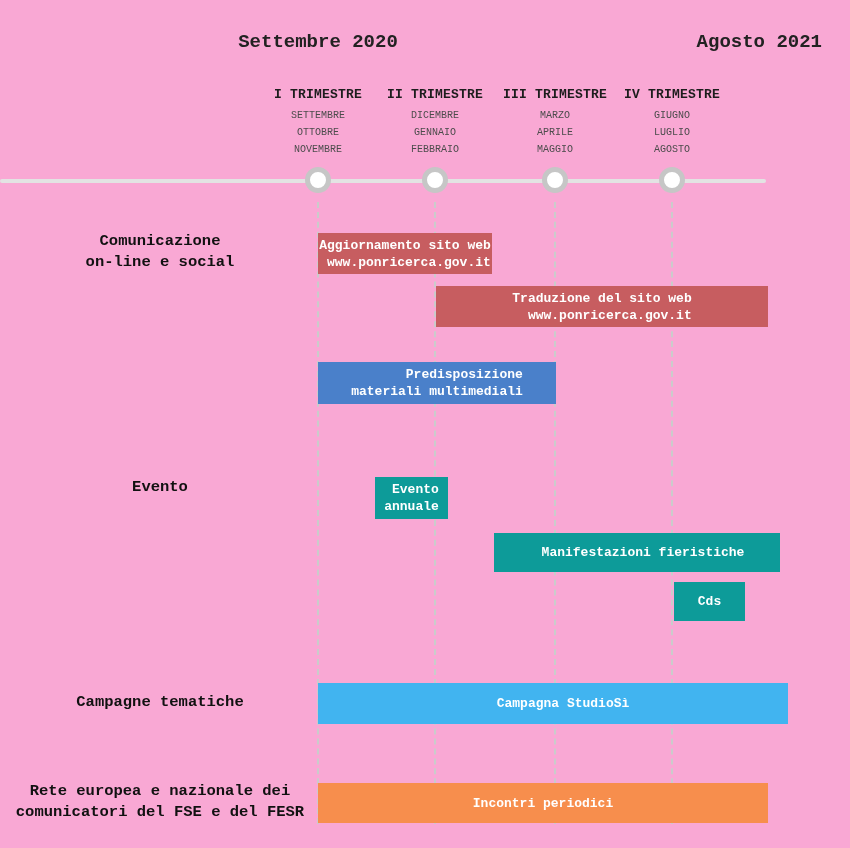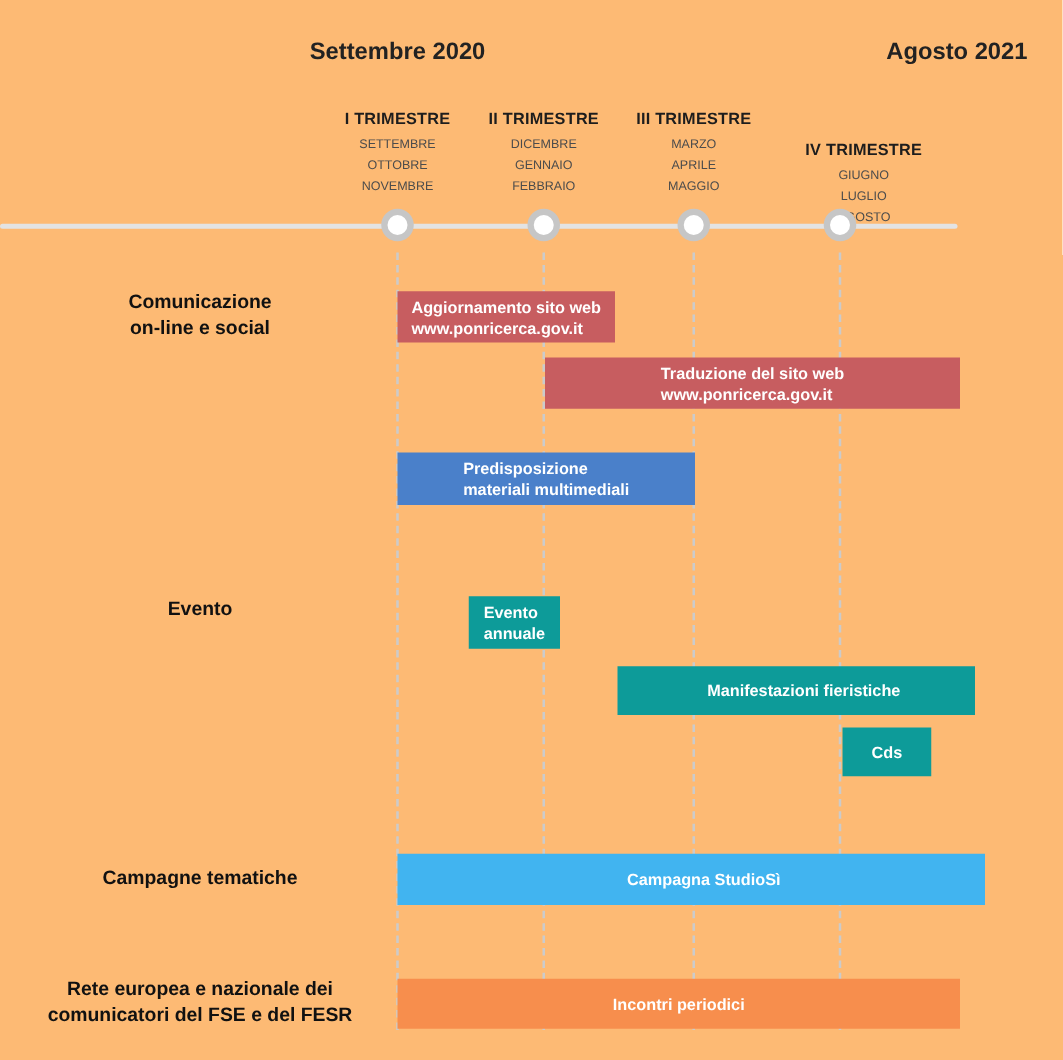--- a/index.html
+++ b/index.html
@@ -1,44 +1,44 @@
 <!DOCTYPE html>
 <html><head>
 <meta charset="utf-8">
 <style>
   html,body{margin:0;padding:0;background:#fff;}
   .stage{
-    position:relative;width:850px;height:848px;background:#fdba74;overflow:hidden;
-    font-family:Liberation Sans, sans-serif;color:#1d1d1d;
+    position:relative;width:850px;height:848px;background:#f9a8d4;overflow:hidden;
+    font-family:Liberation Mono, monospace;color:#1d1d1d;
   }
   .pre{white-space:pre-line;}
   
   .title{position:absolute;top:31px;font-size:19px;font-weight:bold;color:#222;}
   .title-start{left:168px;width:300px;text-align:center;}
   .title-end{right:28px;text-align:right;}
   
   .quarter{position:absolute;top:87px;width:170px;text-align:center;}
-  .q1{left:233px;}.q2{left:350px;}.q3{left:470px;}.q4{left:606px;margin-top:25px;}
+  .q1{left:233px;}.q2{left:350px;}.q3{left:470px;}.q4{left:587px;}
   .quarter .qtitle{font-size:13px;font-weight:bold;color:#1d1d1d;letter-spacing:.2px;}
   .quarter .qmonths{margin-top:5px;font-size:10px;line-height:17px;color:#4c4c4c;}
   
   .axis-line{position:absolute;left:0;top:179px;width:766px;height:4px;background:#e3e3e3;border-radius:2px;}
   .axis-dot{position:absolute;top:167px;width:26px;height:26px;box-sizing:border-box;
     border:5px solid #c6c6c6;background:#fff;border-radius:50%;}
   .d1{left:305px;}.d2{left:422px;}.d3{left:542px;}.d4{left:659px;}
   
   .grid{position:absolute;top:202px;height:622px;width:0;border-left:2px dashed #cbcbcb;}
   .g1{left:317px;}.g2{left:434px;}.g3{left:554px;}.g4{left:671px;}
   
   .rowlabel{position:absolute;left:10px;width:300px;text-align:center;
     font-size:15.5px;font-weight:bold;color:#111;line-height:21px;}
   .r1{top:231px;}.r2{top:369px;}.r3{top:477px;}.r4{top:692px;}.r5{top:781px;}
   
   .bar{position:absolute;display:flex;align-items:center;justify-content:center;
-    color:#fff;font-size:13px;font-weight:bold;line-height:17px;text-align:left;z-index:2;}
+    color:#fff;font-size:13px;font-weight:bold;line-height:17px;text-align:right;z-index:2;}
   .b1{left:318px;top:233px;width:174px;height:41px;}
   .b2{left:436px;top:286px;width:332px;height:41px;}
   .b3{left:318px;top:362px;width:238px;height:42px;}
   .b4{left:375px;top:467px;width:73px;height:42px;}
   .b5{left:494px;top:533px;width:274px;height:39px;padding-left:12px;}
   .b6{left:674px;top:582px;width:71px;height:39px;}
   .b7{left:318px;top:683px;width:450px;height:41px;padding-left:20px;}
   .b8{left:318px;top:783px;width:450px;height:40px;}
 </style>
 </head>

